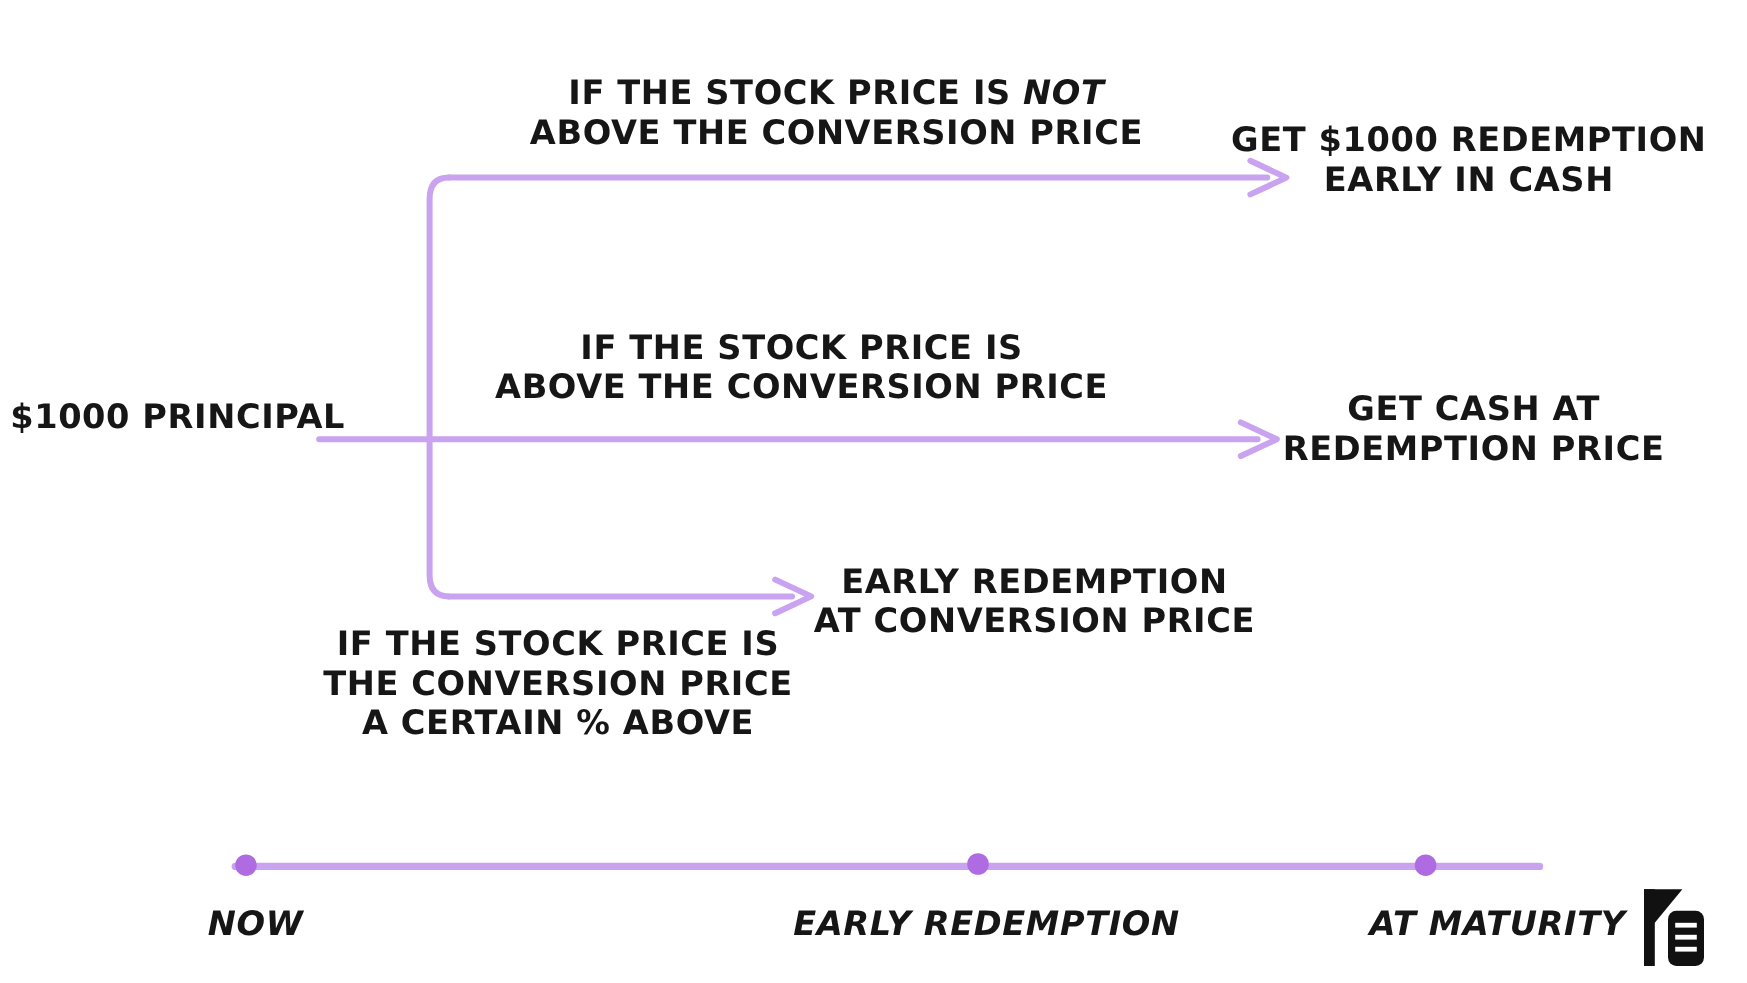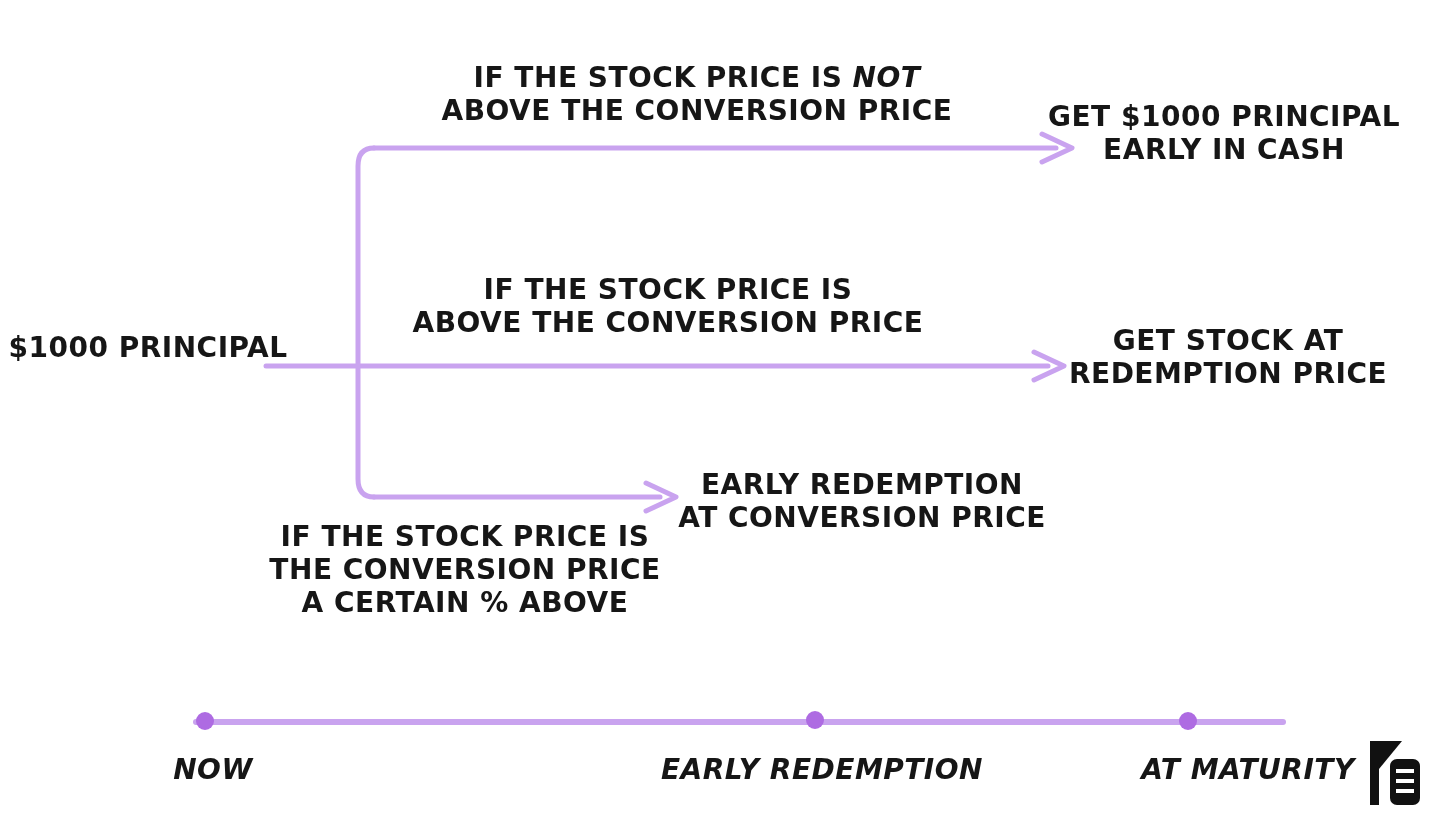--- a/index.html
+++ b/index.html
@@ -70,31 +70,31 @@
   </svg>
 
   <div class="label" style="left:148px; top:331px;">$1000 PRINCIPAL</div>
 
   <div class="label" style="left:697px; top:61px;">
     <div><span>IF THE STOCK PRICE IS</span> <span class="em">NOT</span></div>
     <div>ABOVE THE CONVERSION PRICE</div>
   </div>
 
   <div class="label" style="left:1224px; top:100px;">
-    <div>GET $1000 PRINCIPAL</div>
+    <div>GET $1000 REDEMPTION</div>
     <div>EARLY IN CASH</div>
   </div>
 
   <div class="label" style="left:668px; top:273px;">
     <div>IF THE STOCK PRICE IS</div>
     <div>ABOVE THE CONVERSION PRICE</div>
   </div>
 
   <div class="label" style="left:1228px; top:324px;">
-    <div>GET STOCK AT</div>
+    <div>GET CASH AT</div>
     <div>REDEMPTION PRICE</div>
   </div>
 
   <div class="label" style="left:862px; top:468px;">
     <div>EARLY REDEMPTION</div>
     <div>AT CONVERSION PRICE</div>
   </div>
 
   <div class="label" style="left:465px; top:520px;">
     <div>IF THE STOCK PRICE IS</div>

